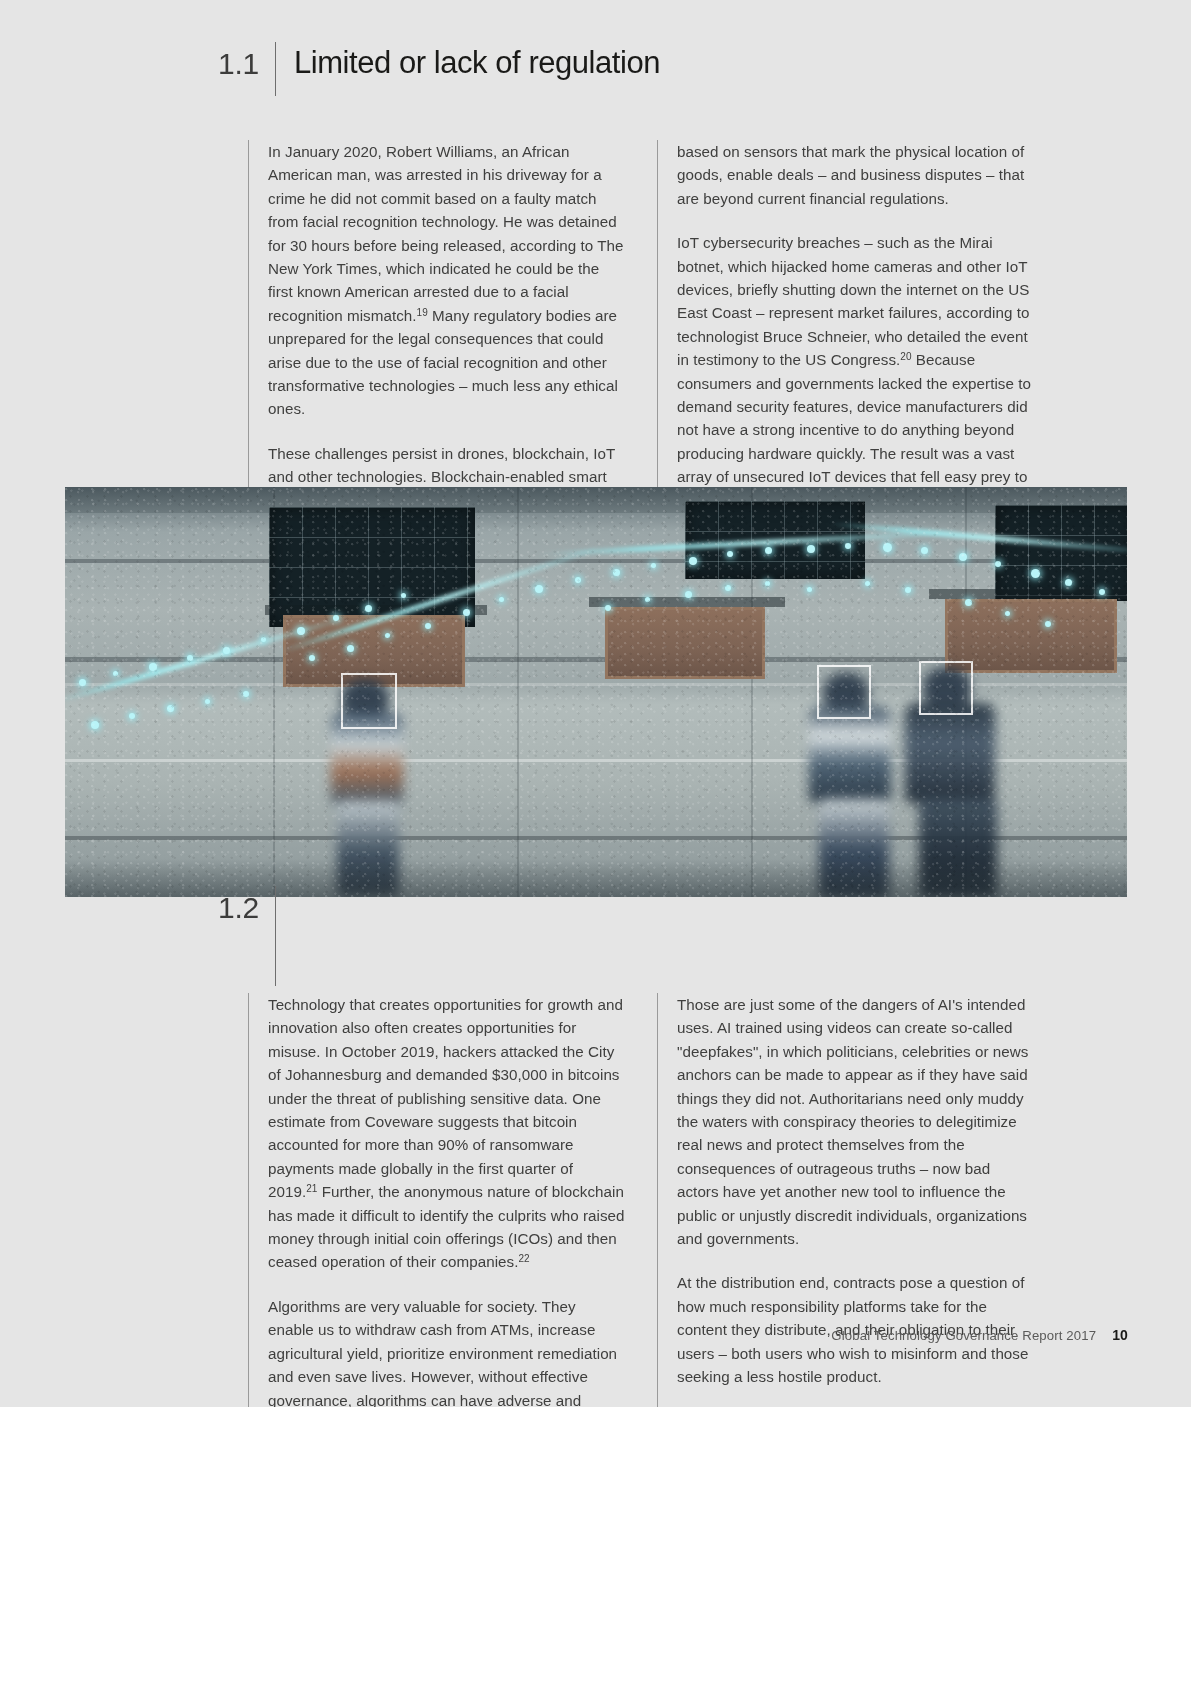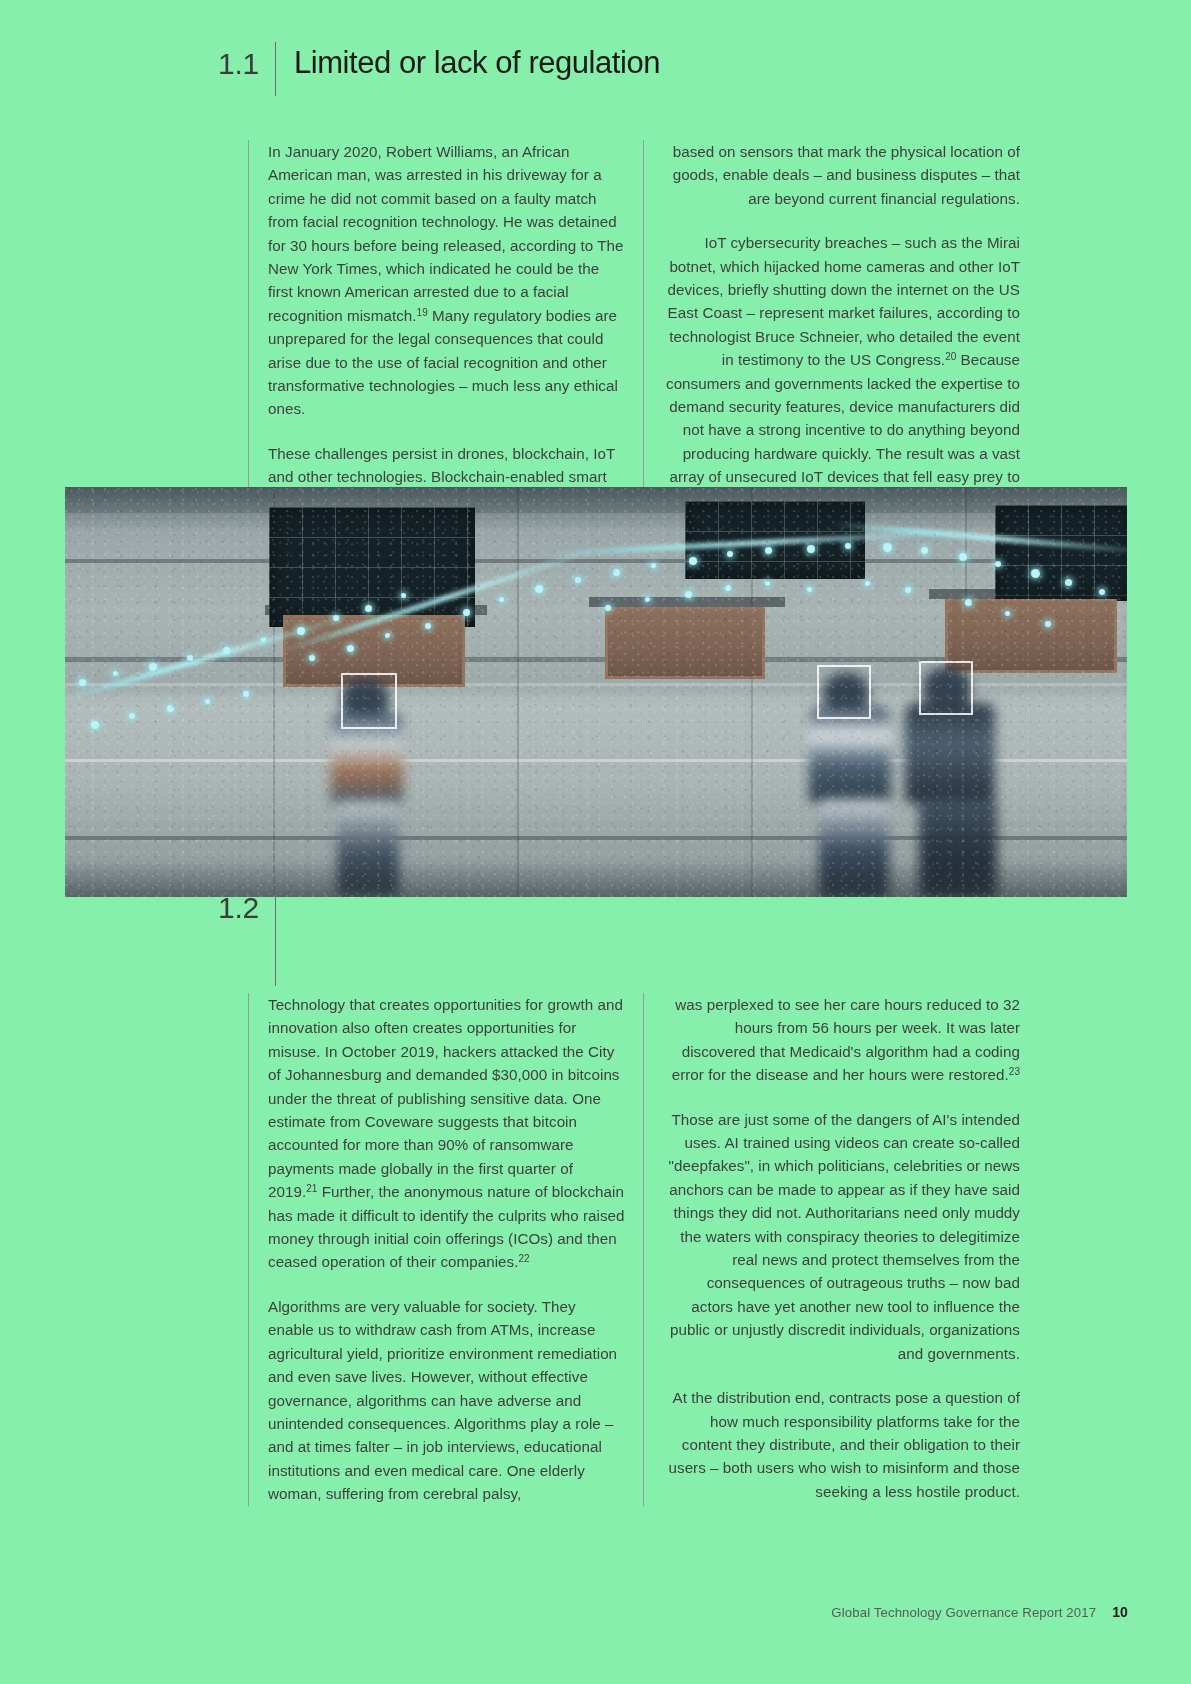--- a/index.html
+++ b/index.html
@@ -9,22 +9,22 @@
     background: #ffffff;
   }
   body {
     font-family: "Liberation Sans", "DejaVu Sans", sans-serif;
     color: #231f20;
     -webkit-font-smoothing: antialiased;
   }
   .page {
     position: relative;
     width: 1191px;
-    height: 1684px;
-    background: #86efac;
+    height: 1407px;
+    background: #e5e5e5;
     overflow: hidden;
     box-sizing: border-box;
   }
 
   
   .section-head {
     position: absolute;
     display: flex;
     align-items: flex-start;
   }
@@ -67,21 +67,21 @@
     width: 1px;
     background: #9a9a9a;
     flex: 0 0 1px;
     align-self: stretch;
   }
   .col-body {
     padding-left: 19px;
     width: 376px;
     box-sizing: border-box;
   }
-  .col + .col { margin-left: 18px; text-align: right; }
+  .col + .col { margin-left: 32px; }
 
   .col-body p {
     margin: 0 0 21px 0;
     font-size: 15.2px;
     line-height: 23.4px;
     color: #3f3f3e;
     letter-spacing: 0.04px;
   }
   .col-body p:last-child { margin-bottom: 0; }
   sup {
@@ -410,21 +410,20 @@
       <div class="col-rule"></div>
       <div class="col-body">
         <p><span>Technology that creates opportunities for growth and innovation also often creates opportunities for misuse. In October 2019, hackers attacked the City of Johannesburg and demanded $30,000 in bitcoins under the threat of publishing sensitive data. One estimate from Coveware suggests that bitcoin accounted for more than 90% of ransomware payments made globally in the first quarter of 2019.</span><sup>21</sup><span> Further, the anonymous nature of blockchain has made it difficult to identify the culprits who raised money through initial coin offerings (ICOs) and then ceased operation of their companies.</span><sup>22</sup></p>
         <p>Algorithms are very valuable for society. They enable us to withdraw cash from ATMs, increase agricultural yield, prioritize environment remediation and even save lives. However, without effective governance, algorithms can have adverse and unintended consequences. Algorithms play a role – and at times falter – in job interviews, educational institutions and even medical care. One elderly woman, suffering from cerebral palsy,</p>
       </div>
     </div>
 
     <div class="col">
       <div class="col-rule"></div>
       <div class="col-body">
-        <p><span>was perplexed to see her care hours reduced to 32 hours from 56 hours per week. It was later discovered that Medicaid's algorithm had a coding error for the disease and her hours were restored.</span><sup>23</sup></p>
         <p>Those are just some of the dangers of AI's intended uses. AI trained using videos can create so-called "deepfakes", in which politicians, celebrities or news anchors can be made to appear as if they have said things they did not. Authoritarians need only muddy the waters with conspiracy theories to delegitimize real news and protect themselves from the consequences of outrageous truths – now bad actors have yet another new tool to influence the public or unjustly discredit individuals, organizations and governments.</p>
         <p>At the distribution end, contracts pose a question of how much responsibility platforms take for the content they distribute, and their obligation to their users – both users who wish to misinform and those seeking a less hostile product.</p>
       </div>
     </div>
   </div>
 
   <div class="footer">
     <span>Global Technology Governance Report 2017</span>
     <span class="pageno">10</span>
   </div>

